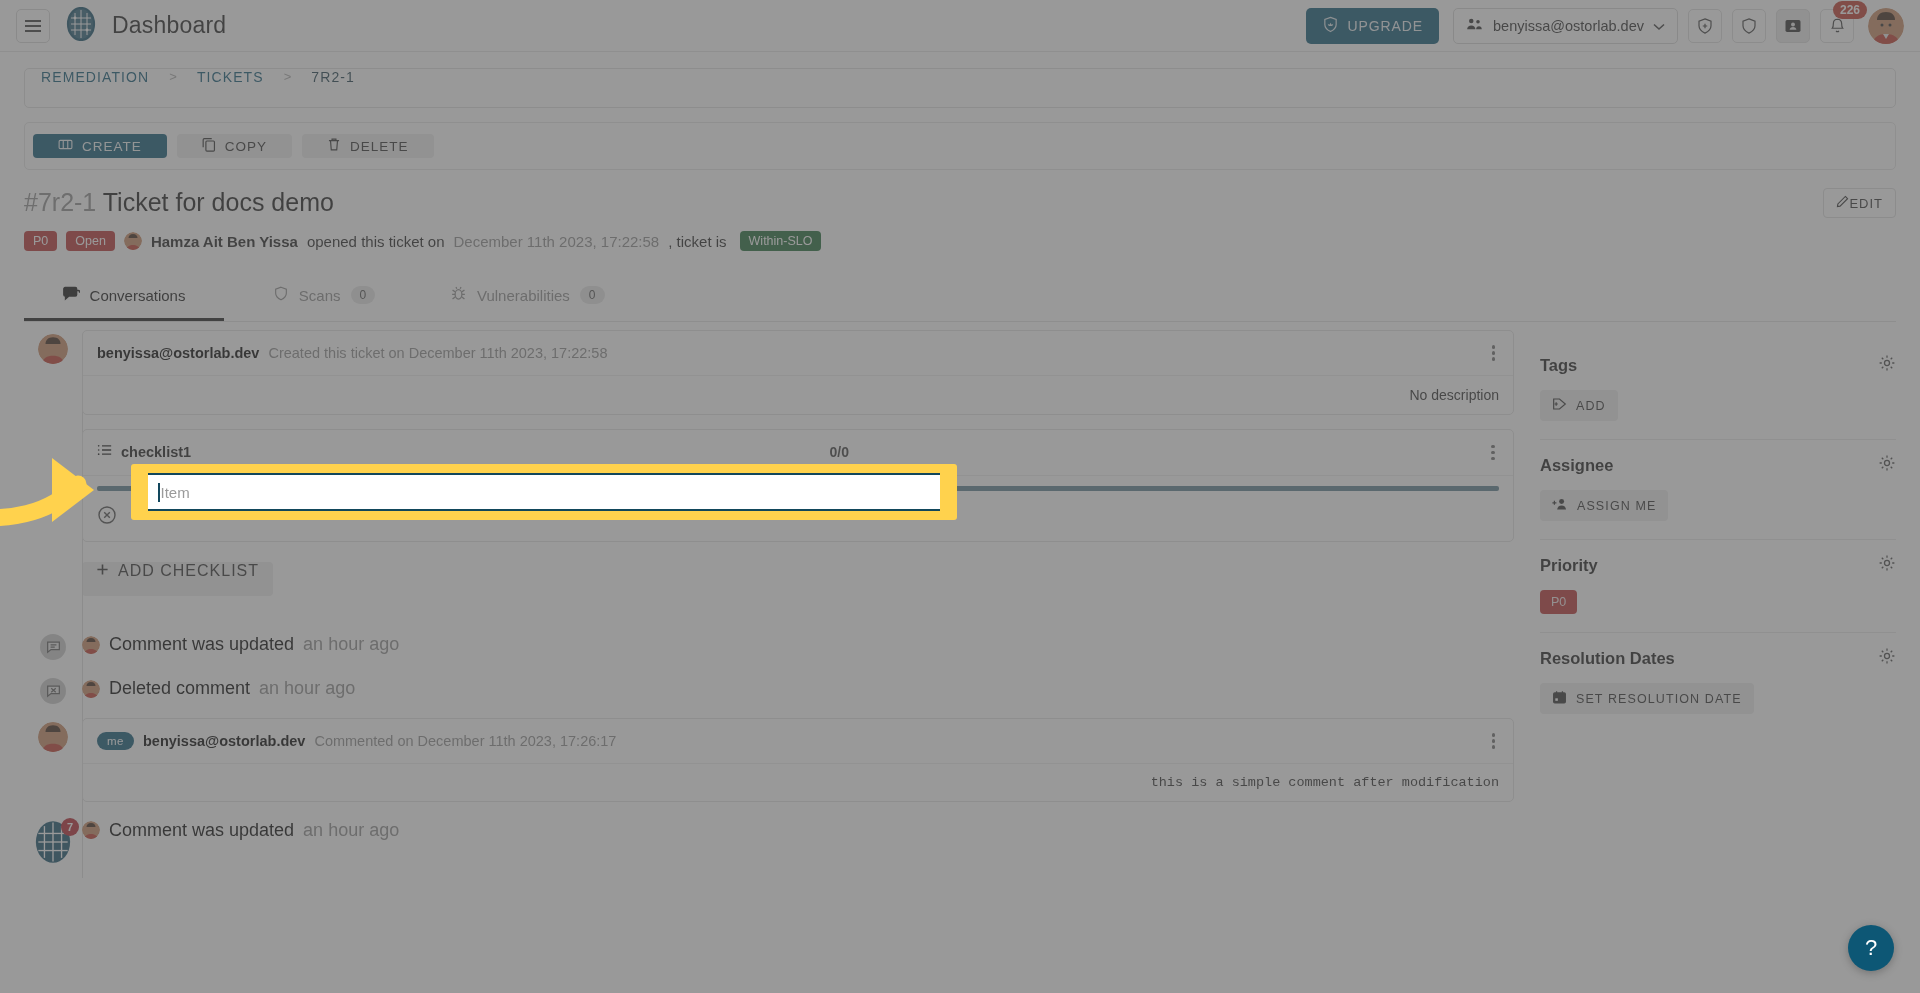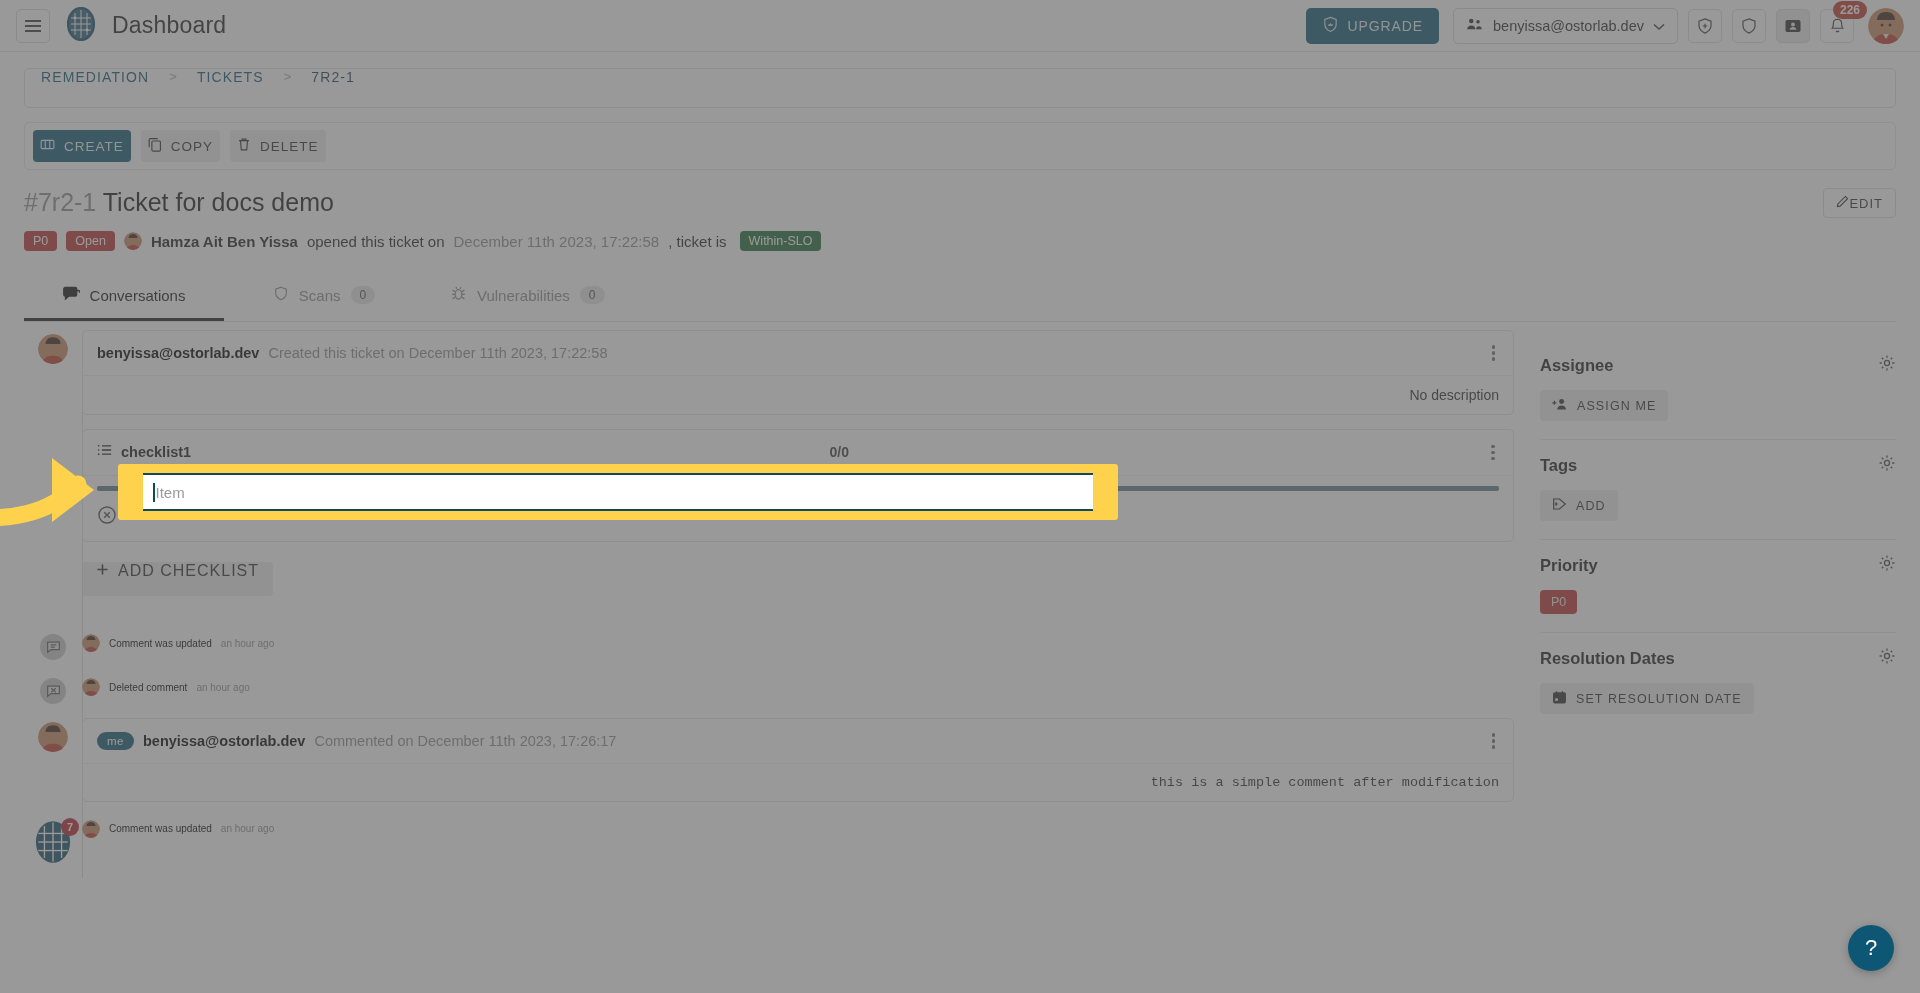--- a/index.html
+++ b/index.html
@@ -69,21 +69,21 @@
   .crumb { font-size: 14px; color: #0d5775; letter-spacing: 1.1px; cursor: pointer; }
   .crumb.last { color: #1b3c4a; }
   .crumb-sep { color: #a8a8a8; font-size: 13px; }
 
   
   .toolbar {
     margin-top: 14px; height: 48px; border: 1px solid #e4e4e4; border-radius: 5px;
     display: flex; align-items: center; gap: 10px; padding: 0 8px; background: #fff;
   }
   .tb-btn {
-    height: 32px; border-radius: 4px; padding: 0 7px; font-size: 13.5px;
+    height: 24px; border-radius: 4px; padding: 0 25px; font-size: 13.5px;
     letter-spacing: 1px; display: flex; align-items: center; gap: 9px;
     border: none; background: #ececec; color: #2e2e2e; cursor: pointer;
   }
   .tb-btn.primary { background: #0d5775; color: #eef3f5; }
 
   
   .ticket-head { margin-top: 18px; display: flex; align-items: flex-start; }
   .ticket-title { font-size: 25px; color: #1a1a1a; font-weight: 400; }
   .ticket-title .tid { color: #8e8e8e; }
   .edit-btn {
@@ -144,21 +144,21 @@
   .card-head {
     display: flex; align-items: center; gap: 9px; padding: 12px 14px;
     border-bottom: 1px solid #ededed; font-size: 14.5px;
   }
   .card-body { padding: 11px 14px; font-size: 14px; color: #2b2b2b; text-align: right; }
   .card-body.mono { font-family: "Liberation Mono", monospace; font-size: 13.5px; }
   .kebab { margin-left: auto; display: flex; flex-direction: column; gap: 2.5px; cursor: pointer; padding: 2px 4px;}
   .kebab i { width: 3.5px; height: 3.5px; border-radius: 50%; background: #6d6d6d; display:block; }
   .me-tag { background:#0d5775; color:#fff; border-radius:10px; font-size:11.5px; padding:3px 10px; letter-spacing:.5px; }
 
-  .inline-row { flex:1 1 auto; display:flex; align-items:center; gap:9px; font-size:10px; padding-top:4px; }
+  .inline-row { flex:1 1 auto; display:flex; align-items:center; gap:9px; font-size:18px; padding-top:4px; }
 
   
   .chk-head { display:flex; align-items:center; gap:9px; padding: 13px 14px; border-bottom:1px solid #ededed; }
   .chk-name { font-size: 14.5px; color:#1a1a1a; font-weight:600; }
   .chk-count { margin-left:auto; font-size:14px; color:#3c3c3c; font-weight:600; }
   .chk-progress { height: 5px; background: #5b7f8e; margin: 10px 14px 0; border-radius: 2px; }
   .chk-item-row { display:flex; align-items:center; gap:12px; padding: 14px 14px 16px; }
   .x-circle { width: 20px; height: 20px; flex: 0 0 auto; }
   .add-checklist {
     margin-left: 58px; margin-top: 6px; height: 34px; border-radius: 4px; background:#ececec;
@@ -178,23 +178,23 @@
     display:inline-flex; align-items:center; gap:9px; cursor:pointer;
   }
   .prio-pill {
     margin-top: 14px; display:inline-block; background:#b93030; color:#f0e6e6;
     border-radius:4px; font-size:12.5px; padding:5px 11px;
   }
 
   
   #highlight {
     position: absolute; z-index: 60;
-    left: 118px; top: 464px; width: 1000px; height: 56px;
+    left: 131px; top: 464px; width: 826px; height: 56px;
     background: #ffd24d; border-radius: 3px;
-    display: flex; align-items: center; padding: 0 25px;
+    display: flex; align-items: center; padding: 0 17px;
   }
   #highlight .inner-input {
     flex: 1 1 auto; height: 38px; background:#fff;
     border-top: 2px solid #12475c; border-bottom: 2px solid #12475c;
     display:flex; align-items:center; padding: 0 10px;
     font-size: 15px; color:#9a9a9a;
   }
   .caret { width:1.5px; height:19px; background:#12475c; margin-right:1px; }
 
   #arrow { position: absolute; z-index: 60; left: -10px; top: 448px; }
@@ -587,58 +587,58 @@
             <span>Comment was updated</span>
             <span class="meta-muted">an hour ago</span>
           </div>
         </div>
       </div>
 
       <div class="side">
 
         <div class="side-sec">
           <div class="side-head">
+            <span class="side-title">Tags</span>
+            <span class="gear">
+              <svg width="18" height="18" viewBox="0 0 20 20" fill="none" stroke="#444" stroke-width="1.4">
+                <circle cx="10" cy="10" r="2.8"></circle>
+                <path d="M10 1.8v2.4M10 15.8v2.4M1.8 10h2.4M15.8 10h2.4M4.2 4.2l1.7 1.7M14.1 14.1l1.7 1.7M15.8 4.2l-1.7 1.7M5.9 14.1l-1.7 1.7"></path>
+              </svg>
+            </span>
+          </div>
+          <button class="side-btn">
+            <span>
+              <svg width="15" height="14" viewBox="0 0 18 16" fill="none" stroke="#2e2e2e" stroke-width="1.4">
+                <path d="M2 2h7l7 6-7 6H2z"></path>
+                <path d="M5 6v4M3 8h4"></path>
+              </svg>
+            </span>
+            <span>ADD</span>
+          </button>
+        </div>
+
+        <div class="side-sec">
+          <div class="side-head">
             <span class="side-title">Assignee</span>
             <span class="gear">
               <svg width="18" height="18" viewBox="0 0 20 20" fill="none" stroke="#444" stroke-width="1.4">
                 <circle cx="10" cy="10" r="2.8"></circle>
                 <path d="M10 1.8v2.4M10 15.8v2.4M1.8 10h2.4M15.8 10h2.4M4.2 4.2l1.7 1.7M14.1 14.1l1.7 1.7M15.8 4.2l-1.7 1.7M5.9 14.1l-1.7 1.7"></path>
               </svg>
             </span>
           </div>
           <button class="side-btn">
             <span>
               <svg width="16" height="14" viewBox="0 0 20 16" fill="#2e2e2e">
                 <circle cx="12" cy="5" r="3.1"></circle>
                 <path d="M6.5 15c0-3.3 2.5-5.2 5.5-5.2s5.5 1.9 5.5 5.2z"></path>
                 <path d="M3 4v5M0.5 6.5h5" stroke="#2e2e2e" stroke-width="1.5" fill="none"></path>
               </svg>
             </span>
             <span>ASSIGN ME</span>
-          </button>
-        </div>
-
-        <div class="side-sec">
-          <div class="side-head">
-            <span class="side-title">Tags</span>
-            <span class="gear">
-              <svg width="18" height="18" viewBox="0 0 20 20" fill="none" stroke="#444" stroke-width="1.4">
-                <circle cx="10" cy="10" r="2.8"></circle>
-                <path d="M10 1.8v2.4M10 15.8v2.4M1.8 10h2.4M15.8 10h2.4M4.2 4.2l1.7 1.7M14.1 14.1l1.7 1.7M15.8 4.2l-1.7 1.7M5.9 14.1l-1.7 1.7"></path>
-              </svg>
-            </span>
-          </div>
-          <button class="side-btn">
-            <span>
-              <svg width="15" height="14" viewBox="0 0 18 16" fill="none" stroke="#2e2e2e" stroke-width="1.4">
-                <path d="M2 2h7l7 6-7 6H2z"></path>
-                <path d="M5 6v4M3 8h4"></path>
-              </svg>
-            </span>
-            <span>ADD</span>
           </button>
         </div>
 
         <div class="side-sec">
           <div class="side-head">
             <span class="side-title">Priority</span>
             <span class="gear">
               <svg width="18" height="18" viewBox="0 0 20 20" fill="none" stroke="#444" stroke-width="1.4">
                 <circle cx="10" cy="10" r="2.8"></circle>
                 <path d="M10 1.8v2.4M10 15.8v2.4M1.8 10h2.4M15.8 10h2.4M4.2 4.2l1.7 1.7M14.1 14.1l1.7 1.7M15.8 4.2l-1.7 1.7M5.9 14.1l-1.7 1.7"></path>

